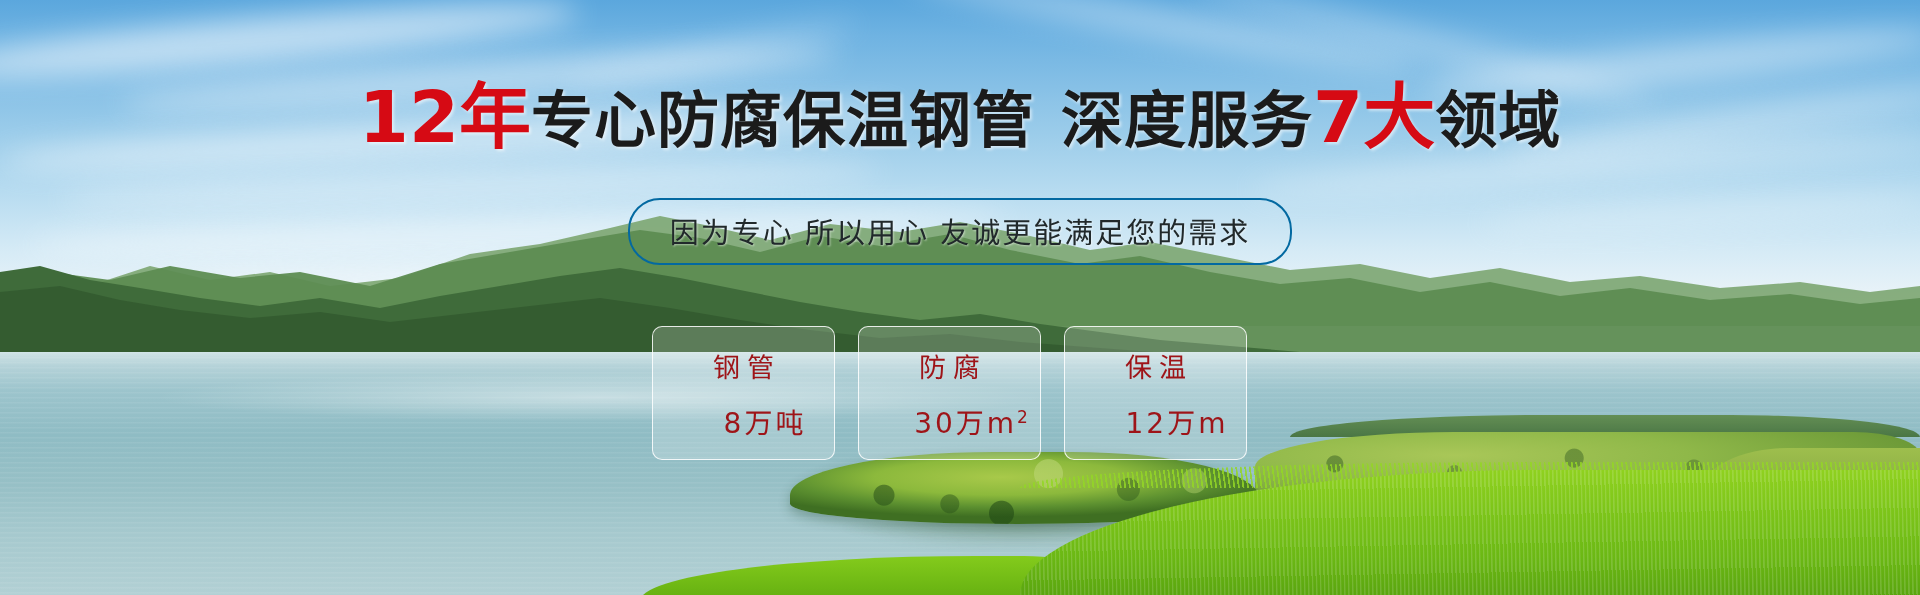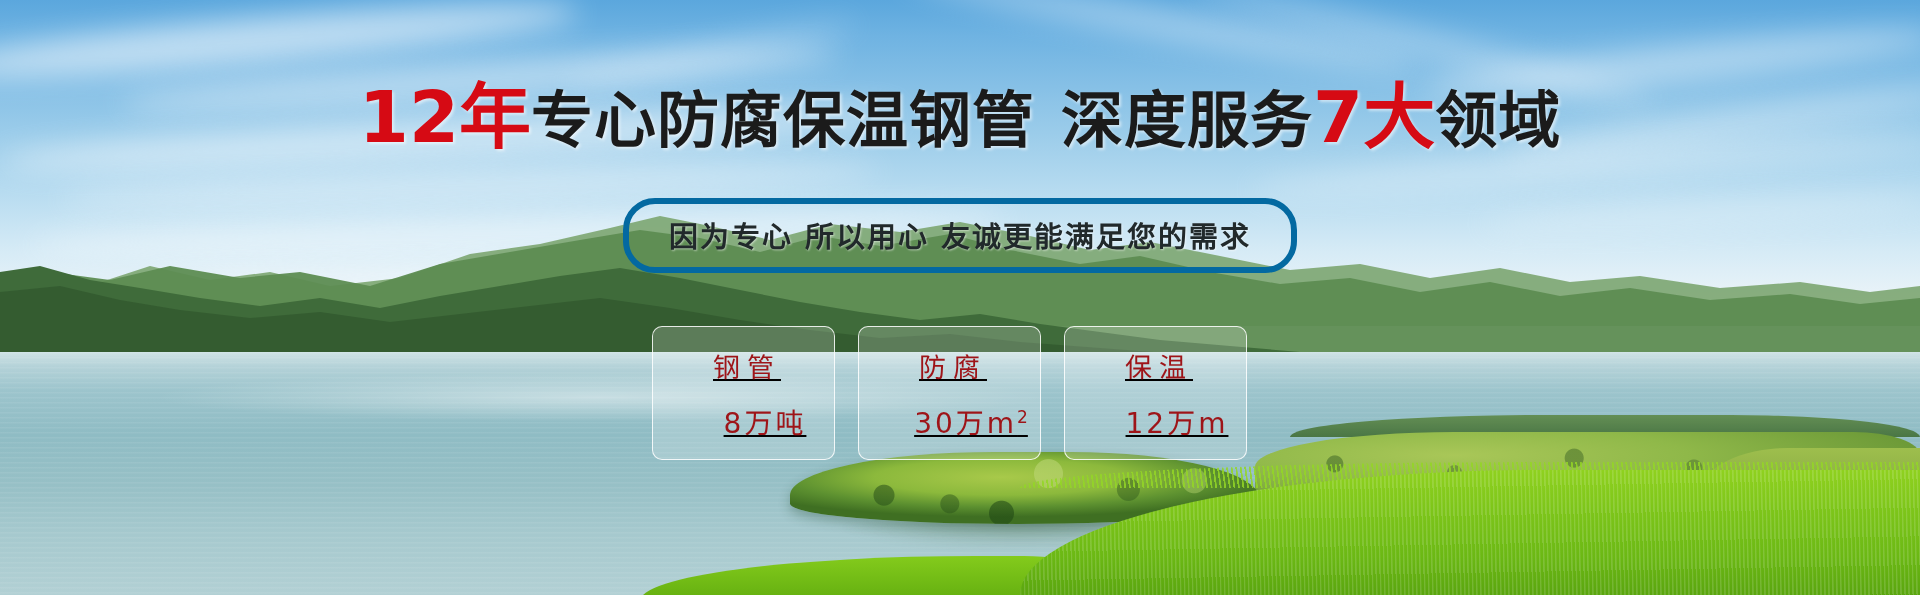--- a/index.html
+++ b/index.html
@@ -236,25 +236,25 @@
   
   .pill-wrap {
     position: absolute;
     left: 0; top: 198px;
     width: 1920px;
     text-align: center;
   }
   .pill {
     display: inline-block;
     padding: 9px 40px 12px;
-    border: 6px solid #0369a1;
+    border: 2px solid #0369a1;
     border-radius: 32px;
     font-family: "DejaVu Sans", "Liberation Sans", sans-serif;
     font-size: 29px;
-    font-weight: 700;
+    font-weight: 400;
     letter-spacing: 2px;
     color: #21292b;
     white-space: nowrap;
     text-shadow: 1px 1px 2px rgba(255,255,255,.5);
   }
 
   
   .cards {
     position: absolute;
     left: 652px; top: 326px;
@@ -267,21 +267,20 @@
     height: 134px;
     box-sizing: border-box;
     border: 1px solid rgba(255,255,255,.85);
     border-radius: 10px;
     background: rgba(255,255,255,.20);
     display: flex;
     flex-direction: column;
     align-items: center;
     justify-content: center;
     gap: 16px;
-    text-decoration: underline;
   }
   .card-label {
     font-family: "DejaVu Sans", "Liberation Sans", sans-serif;
     font-size: 27px;
     font-weight: 400;
     letter-spacing: 7px;
     text-indent: 7px;
     color: #9e1418;
     white-space: nowrap;
   }

